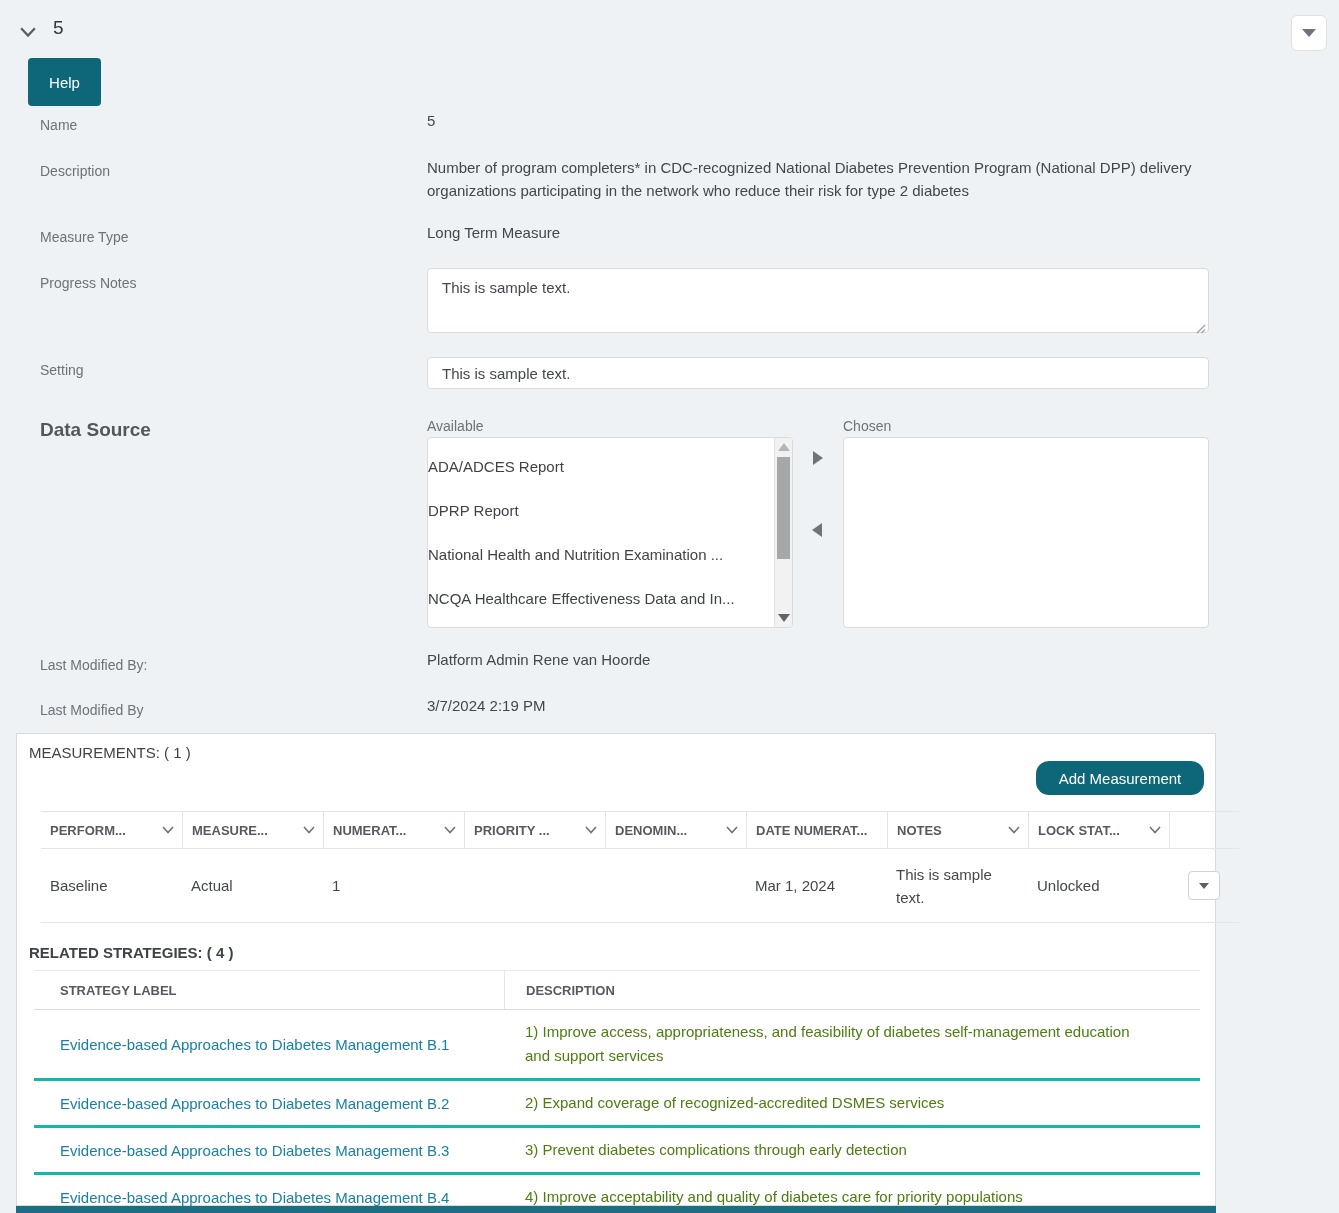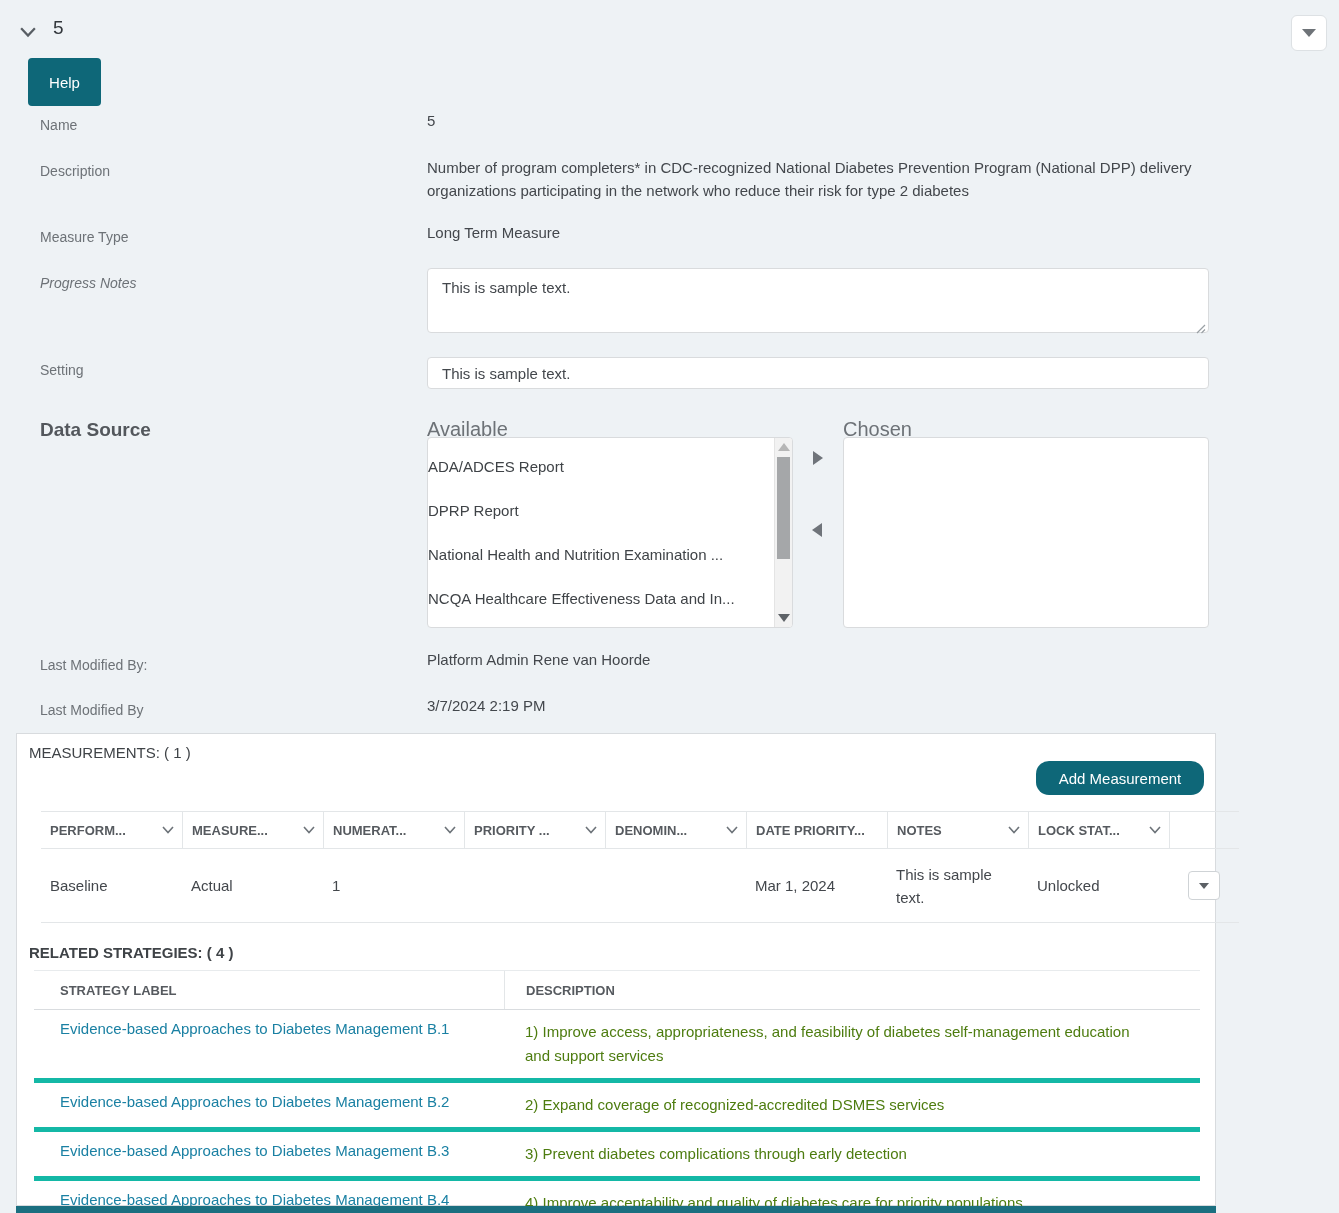--- a/index.html
+++ b/index.html
@@ -21,21 +21,21 @@
   
   .f-label{position:absolute;left:40px;font-size:14px;color:#6d7277;}
   .f-label.bold{font-weight:bold;color:#53575c;font-size:19px;}
   .f-value{position:absolute;left:427px;font-size:15px;color:#43474c;}
   .desc-value{width:790px;line-height:23px;}
   .txt-box{position:absolute;box-sizing:border-box;background:#fff;border:1px solid #d9dbdd;
     border-radius:4px;font-family:"Liberation Sans",sans-serif;font-size:15px;color:#43474c;}
   .pnotes{left:427px;top:268px;width:782px;height:65px;padding:10px 14px;resize:none;overflow:hidden;}
   .resize-grip{position:absolute;left:1196px;top:320px;}
   .setting{left:427px;top:357px;width:782px;height:32px;padding:0 14px;}
-  .mini-label{position:absolute;font-size:20px;color:#6d7277;}
+  .mini-label{position:absolute;font-size:14px;color:#6d7277;}
 
   .listbox{position:absolute;left:427px;top:437px;width:366px;height:191px;background:#fff;
     border:1px solid #d9dbdd;border-radius:4px;box-sizing:border-box;overflow:hidden;}
   .listbox .items{padding-top:7px;}
   .listbox .opt{height:44px;line-height:44px;padding-left:0;font-size:15px;white-space:nowrap;
     overflow:hidden;color:#3f4347;cursor:pointer;}
   .scrollbar{position:absolute;right:0;top:0;bottom:0;width:17px;background:#f2f2f2;
     border-left:1px solid #e4e4e4;}
   .sb-up{position:absolute;top:5px;left:3px;width:0;height:0;border-left:6px solid transparent;
     border-right:6px solid transparent;border-bottom:8px solid #b6b6b6;}
@@ -71,21 +71,21 @@
     display:flex;align-items:center;justify-content:center;cursor:pointer;}
   .tri-down-sm{width:0;height:0;border-left:5px solid transparent;border-right:5px solid transparent;
     border-top:6px solid #5b6065;}
 
   .s-title{position:absolute;left:12px;top:210px;font-size:15px;font-weight:bold;color:#3f4347;}
   .s-table{position:absolute;left:17px;top:236px;width:1166px;}
   .s-head{display:flex;height:38px;border-top:1px solid #e8ebed;border-bottom:1px solid #d9dcdf;}
   .s-hcell{display:flex;align-items:center;font-size:13px;font-weight:bold;color:#565a5f;box-sizing:border-box;}
   .s-hcell.c1{width:470px;padding-left:26px;}
   .s-hcell.c2{flex:1;padding-left:21px;border-left:1px solid #e3e6e8;}
-  .s-row{display:flex;border-bottom:5px solid #14b8a6;}
+  .s-row{display:flex;align-items:center;border-bottom:3px solid #14b8a6;}
   .s-cell-label{width:470px;box-sizing:border-box;padding:10px 10px 10px 26px;font-size:15px;}
   .s-cell-label a{color:#1a80a3;text-decoration:none;cursor:pointer;}
   .s-cell-desc{flex:1;box-sizing:border-box;padding:10px 60px 10px 21px;font-size:15px;
     color:#4d7c0f;line-height:24px;}
   .panel-bottom-bar{position:absolute;left:16px;top:1206px;width:1200px;height:7px;background:#1b6f80;}
 </style>
 </head>
 <body>
 
 <div class="page">
@@ -103,21 +103,21 @@
 
   <div class="f-label" style="top:117px;">Name</div>
   <div class="f-value" style="top:112px;">5</div>
 
   <div class="f-label" style="top:163px;">Description</div>
   <div class="f-value desc-value" style="top:156px;">Number of program completers* in CDC-recognized National Diabetes Prevention Program (National DPP) delivery organizations participating in the network who reduce their risk for type 2 diabetes</div>
 
   <div class="f-label" style="top:229px;">Measure Type</div>
   <div class="f-value" style="top:224px;">Long Term Measure</div>
 
-  <div class="f-label" style="top:275px;font-style:italic;">Progress Notes</div>
+  <div class="f-label" style="top:275px;">Progress Notes</div>
   <textarea class="txt-box pnotes" style="">This is sample text.</textarea>
   <span class="resize-grip">
     <svg width="10" height="10" viewBox="0 0 10 10">
         <path d="M9 1 L1 9 M9 5.5 L5.5 9" stroke="#9aa0a5" stroke-width="1.2" fill="none"></path>
       </svg>
   </span>
 
   <div class="f-label" style="top:362px;">Setting</div>
   <input class="txt-box setting" value="This is sample text." style="">
 
@@ -181,21 +181,21 @@
               <path d="M1 1 L6 6.5 L11 1" fill="none" stroke="#6d7379" stroke-width="1.6"></path>
             </svg>
         </div>
         <div class="m-hcell">
           <span>DENOMIN...</span>
           <svg width="12" height="8" viewBox="0 0 12 8">
               <path d="M1 1 L6 6.5 L11 1" fill="none" stroke="#6d7379" stroke-width="1.6"></path>
             </svg>
         </div>
         <div class="m-hcell nochev">
-          <span>DATE PRIORITY...</span>
+          <span>DATE NUMERAT...</span>
         </div>
         <div class="m-hcell">
           <span>NOTES</span>
           <svg width="12" height="8" viewBox="0 0 12 8">
               <path d="M1 1 L6 6.5 L11 1" fill="none" stroke="#6d7379" stroke-width="1.6"></path>
             </svg>
         </div>
         <div class="m-hcell">
           <span>LOCK STAT...</span>
           <svg width="12" height="8" viewBox="0 0 12 8">

